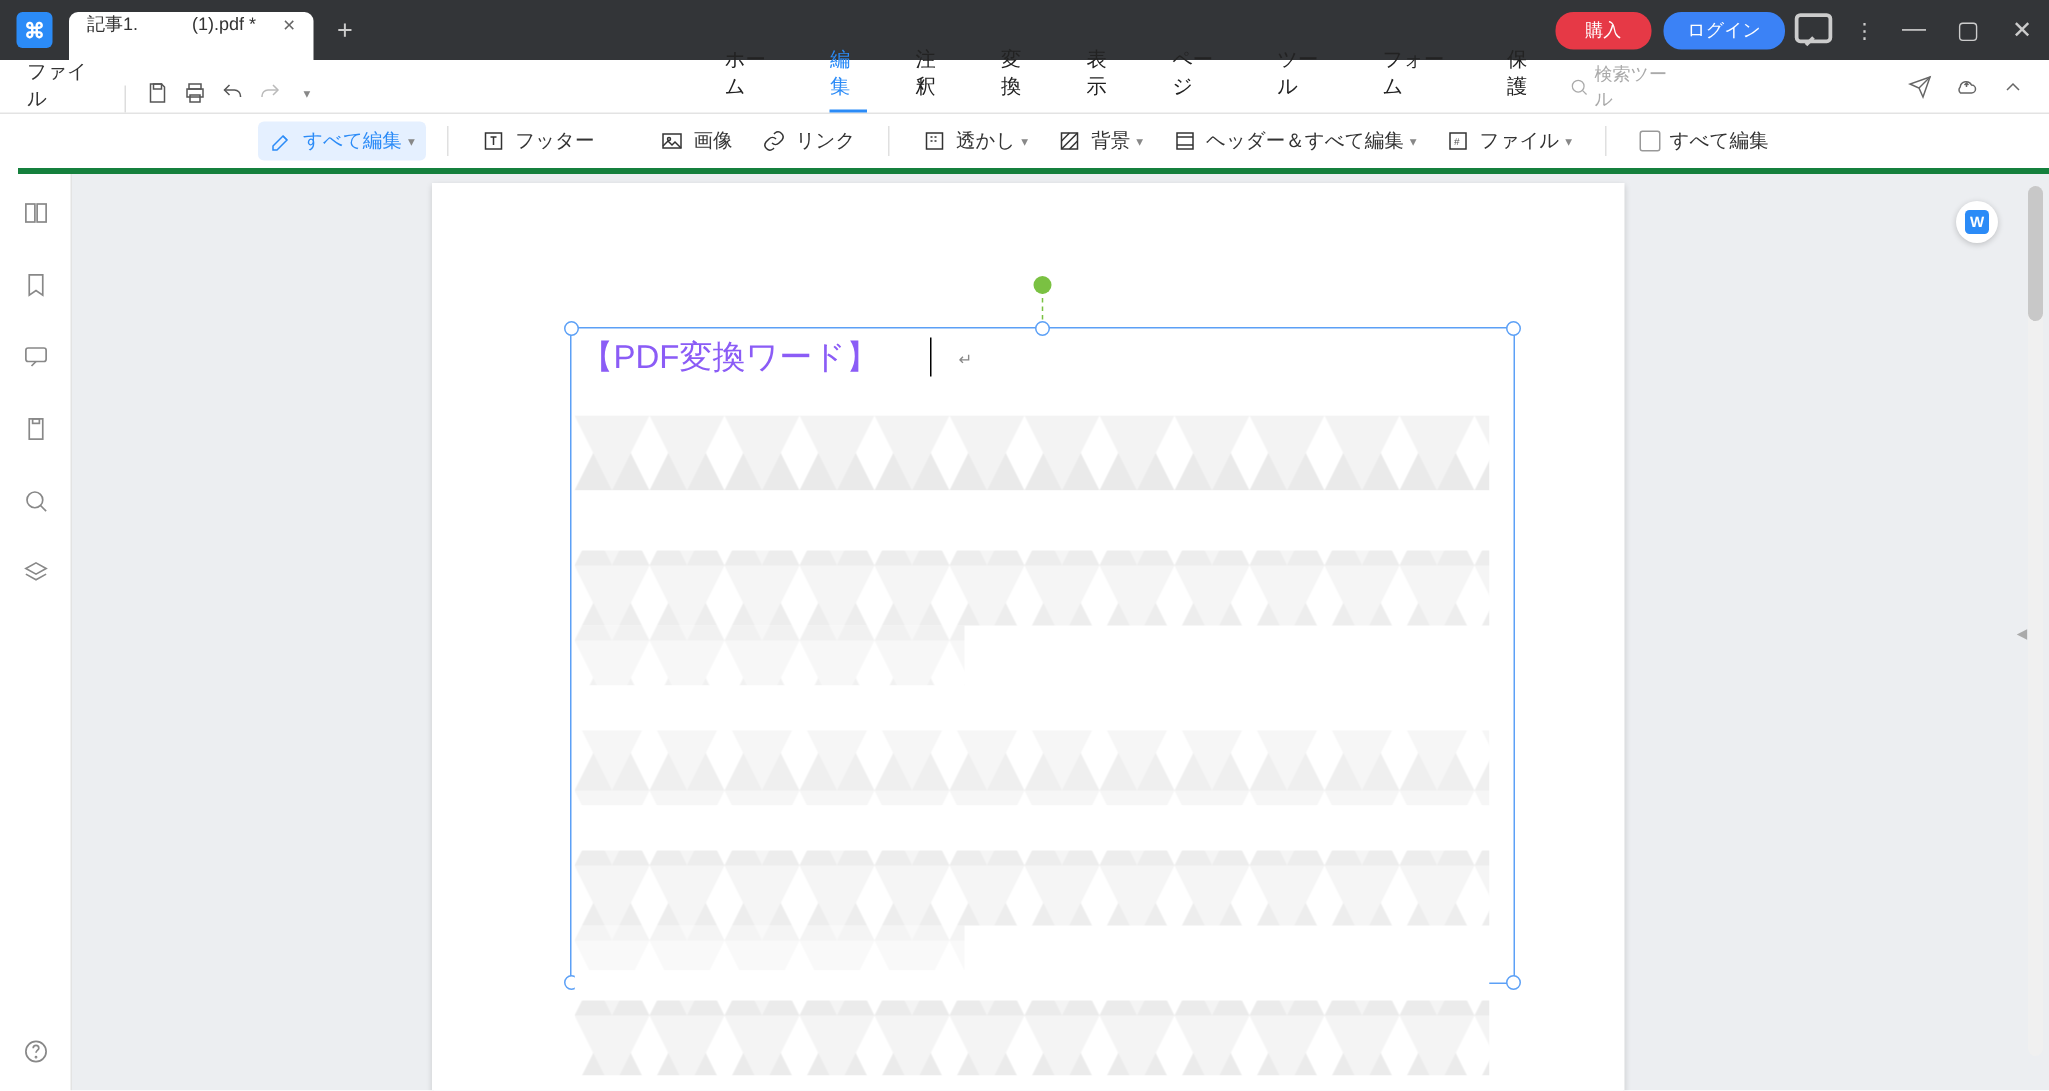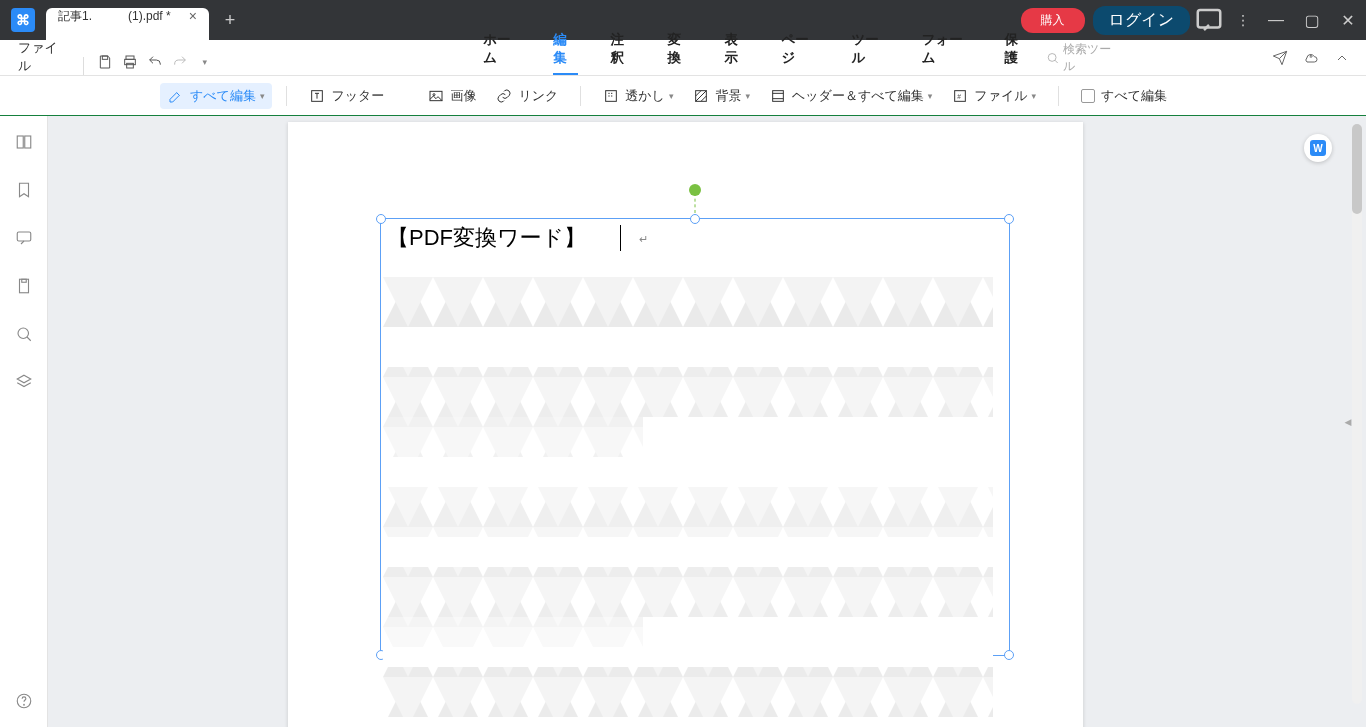--- a/index.html
+++ b/index.html
@@ -7,43 +7,43 @@
 
 
 .titlebar { height:40px; background:#333538; display:flex; align-items:center; color:#fff; }
 .logo { width:46px; height:40px; display:flex; align-items:center; justify-content:center; }
 .logo-sq { width:24px; height:24px; background:#2b8bf7; border-radius:4px; display:flex; align-items:center; justify-content:center; font-weight:bold; font-size:14px; color:#fff; }
 .tab { height:32px; margin-top:8px; background:#fff; color:#333; display:flex; align-items:flex-start; padding:0 12px; border-radius:6px 6px 0 0; font-size:12px; gap:18px; }
 .tab-close { font-size:14px; color:#666; cursor:pointer; }
 .newtab { width:30px; height:30px; display:flex; align-items:center; justify-content:center; color:#ccc; font-size:18px; margin-left:6px; cursor:pointer; }
 .titlebar-spacer { flex:1; }
 .btn-buy { background:#e63946; color:#ffffff; font-size:12px; padding:4px 20px; border-radius:12px; border:none; cursor:pointer; }
-.btn-login { background:#0c4a6e; color:#fff; font-size:16px; padding:4px 16px; border-radius:12px; border:none; margin-left:8px; cursor:pointer; }
+.btn-login { background:#3b82f6; color:#fff; font-size:12px; padding:4px 16px; border-radius:12px; border:none; margin-left:8px; cursor:pointer; }
 .title-icon { width:30px; height:30px; display:flex; align-items:center; justify-content:center; color:#ccc; font-size:14px; cursor:pointer; margin-left:4px; }
 .winctrl { width:36px; height:36px; display:flex; align-items:center; justify-content:center; color:#ccc; cursor:pointer; }
 
 
 .menubar { height:36px; border-bottom:1px solid #e3e3e3; display:flex; align-items:flex-end; padding:0 12px; }
 .file-btn { font-size:13px; color:#333; cursor:pointer; padding:0 6px; }
 .mb-sep { width:1px; height:18px; background:#ddd; margin:0 8px; }
 .mb-icon { width:26px; height:26px; display:flex; align-items:center; justify-content:center; color:#555; cursor:pointer; }
 .mb-icon svg { width:16px; height:16px; stroke:#555; fill:none; stroke-width:1.5; }
 .mb-spacer-l { width:260px; }
 .tabs-main { display:flex; }
-.main-tab { font-size:13.5px; color:#222; padding:0 16px; height:52px; display:flex; align-items:center; cursor:pointer; position:relative;font-weight:bold; }
+.main-tab { font-size:13.5px; color:#222; padding:0 16px; height:52px; display:flex; align-items:center; cursor:pointer; position:relative; }
 .main-tab.active { color:#2b8bf7; }
 .main-tab.active::after { content:""; position:absolute; bottom:0; left:16px; right:16px; height:2px; background:#2b8bf7; }
 .menubar-right { margin-left:auto; display:flex; align-items:center; gap:6px; }
 .search-tool { display:flex; align-items:center; gap:4px; font-size:12px; color:#aaa; }
 .search-tool svg { width:14px; height:14px; stroke:#aaa; fill:none; stroke-width:1.5; }
 .mr-icon { width:26px; height:26px; display:flex; align-items:center; justify-content:center; cursor:pointer; }
 .mr-icon svg { width:16px; height:16px; stroke:#666; fill:none; stroke-width:1.5; }
 
 
-.toolbar { height:40px; display:flex; align-items:center; border-bottom:1px solid #15803d; padding:0 160px 0 160px; gap:4px; }
+.toolbar { height:40px; display:flex; align-items:center; border-bottom:4px solid #15803d; padding:0 160px 0 160px; gap:4px;margin-left:12px; }
 .tb-btn { display:flex; align-items:center; gap:6px; padding:4px 8px; font-size:13px; color:#333; cursor:pointer; border-radius:4px; }
 .tb-btn.active { background:#e5f0ff; color:#2b8bf7; }
 .tb-btn svg { width:16px; height:16px; stroke:currentColor; fill:none; stroke-width:1.5; }
 .tb-sep { width:1px; height:20px; background:#e0e0e0; margin:0 10px; }
 .tb-spacer { width:20px; }
 .chk { width:14px; height:14px; border:1px solid #999; border-radius:2px; }
 .tb-caret { font-size:9px; color:#888; margin-left:-2px; }
 
 
 .workspace { height:611px; display:flex; position:relative; }
@@ -55,21 +55,21 @@
 .expand-r { position:absolute; right:14px; top:50%; transform:translateY(-50%); width:8px; height:36px; display:flex; align-items:center; justify-content:center; color:#aaa; font-size:9px; cursor:pointer; }
 
 .canvas-area { flex:1; background:#eceef1; position:relative; overflow:hidden; }
 .page { position:absolute; left:240px; top:6px; width:795px; height:700px; background:#fff; box-shadow:0 1px 4px rgba(0,0,0,0.15); }
 .sel-box { position:absolute; left:332px; top:102px; width:630px; height:438px; border:1px solid #5ca0f6; }
 .handle { position:absolute; width:10px; height:10px; background:#fff; border:1.5px solid #5ca0f6; border-radius:50%; }
 .h-tl { left:-5px; top:-5px; } .h-tr { right:-5px; top:-5px; } .h-bl { left:-5px; bottom:-5px; } .h-br { right:-5px; bottom:-5px; }
 .h-tm { left:50%; top:-5px; transform:translateX(-50%); }
 .rot-line { position:absolute; left:50%; top:-26px; width:0; height:20px; border-left:1px dashed #7ac142; transform:translateX(-50%); }
 .rot-handle { position:absolute; left:50%; top:-35px; transform:translateX(-50%); width:12px; height:12px; background:#7ac142; border-radius:50%; }
-.doc-title { font-size:22px; font-weight:500; color:#000000; padding:4px 6px; display:inline-block; }
+.doc-title { font-size:22px; font-weight:500; color:#8b5cf6; padding:4px 6px; display:inline-block; }
 .cursor-mark { position:absolute; left:239px; top:6px; width:1px; height:26px; background:#000; }
 .ret-mark { position:absolute; left:258px; top:14px; font-size:11px; color:#888; }
 .placeholder-img { position:absolute; left:2px; top:58px; width:610px; }
 .scroll-track { position:absolute; right:4px; top:8px; width:10px; height:580px; background:#f0f0f0; border-radius:5px; }
 .scroll-thumb { position:absolute; right:4px; top:8px; width:10px; height:90px; background:#c8c8c8; border-radius:5px; cursor:pointer; }
 .float-word { position:absolute; right:34px; top:18px; width:28px; height:28px; background:#fff; border-radius:50%; box-shadow:0 1px 4px rgba(0,0,0,0.2); display:flex; align-items:center; justify-content:center; cursor:pointer; }
 .float-word-inner { width:16px; height:16px; background:#2b8bf7; color:#fff; font-size:10px; font-weight:bold; border-radius:3px; display:flex; align-items:center; justify-content:center; }
 </style>
 </head>
 <body>

